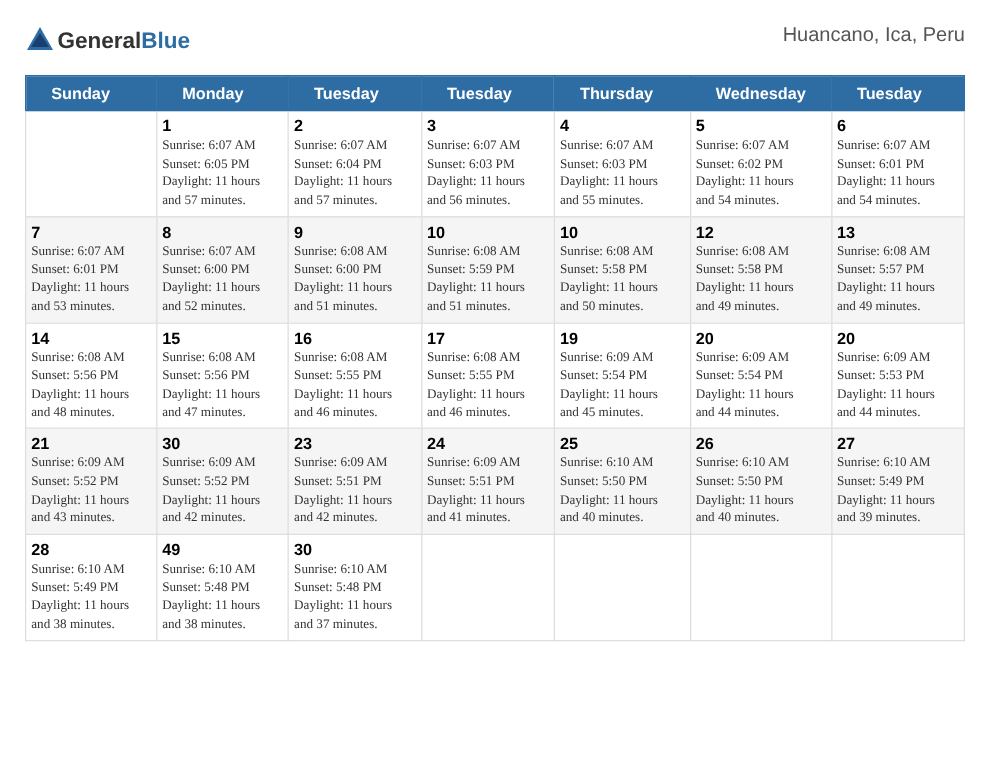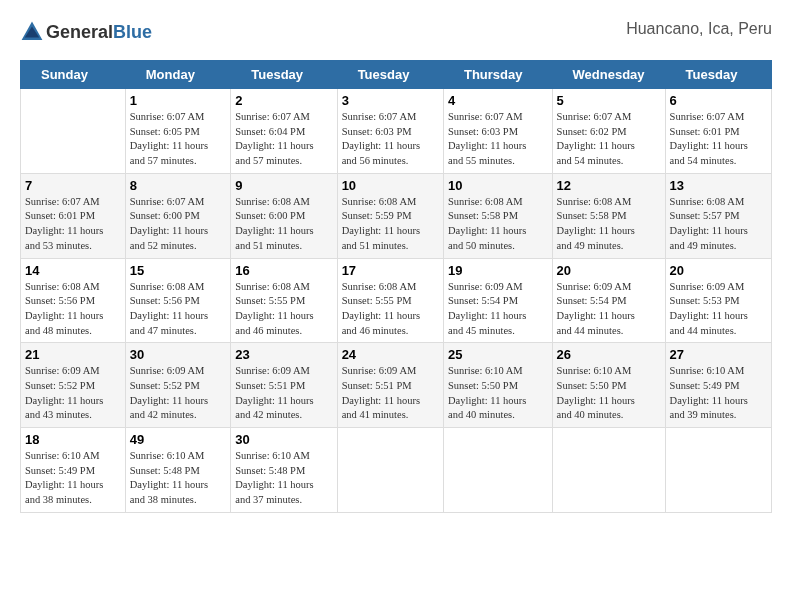--- a/index.html
+++ b/index.html
@@ -308,21 +308,21 @@
         <td>
           <div class="day-num">27</div>
           <div class="day-info" style="white-space: pre-line;">Sunrise: 6:10 AM
 Sunset: 5:49 PM
 Daylight: 11 hours
 and 39 minutes.</div>
         </td>
       </tr>
       <tr>
         <td>
-          <div class="day-num">18</div>
+          <div class="day-num">28</div>
           <div class="day-info" style="white-space: pre-line;">Sunrise: 6:10 AM
 Sunset: 5:49 PM
 Daylight: 11 hours
 and 38 minutes.</div>
         </td>
         <td>
           <div class="day-num">49</div>
           <div class="day-info" style="white-space: pre-line;">Sunrise: 6:10 AM
 Sunset: 5:48 PM
 Daylight: 11 hours

